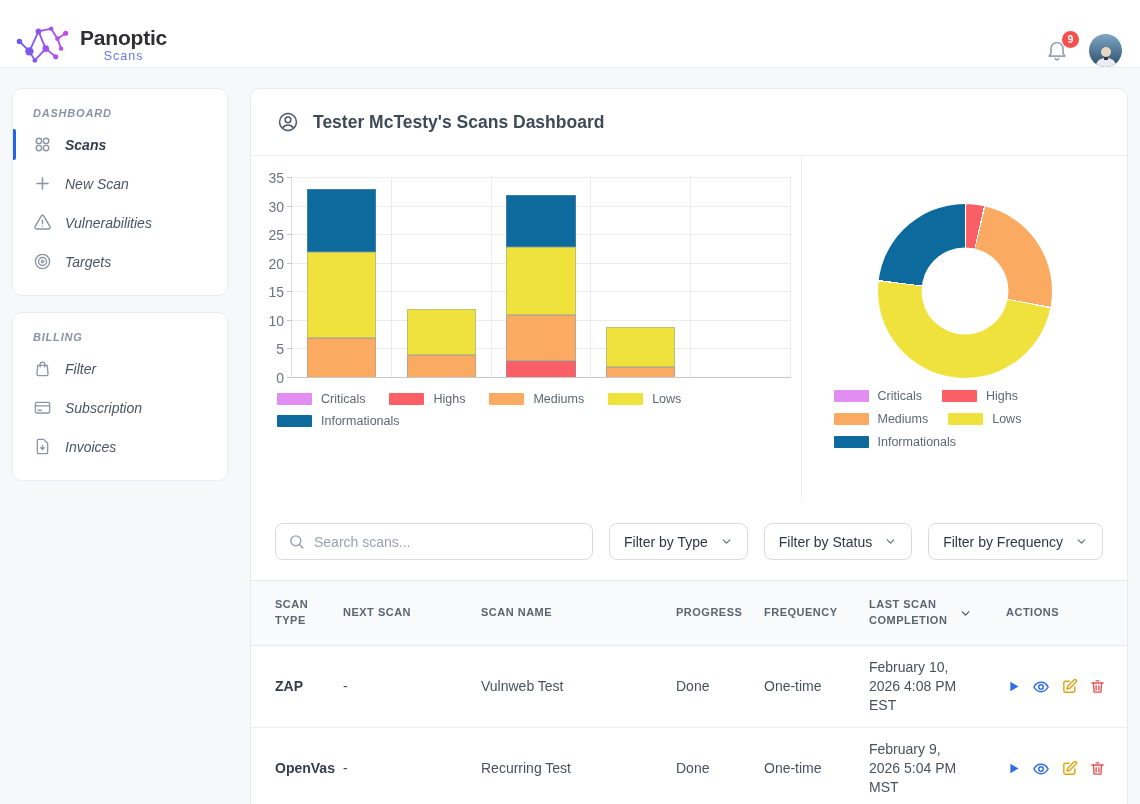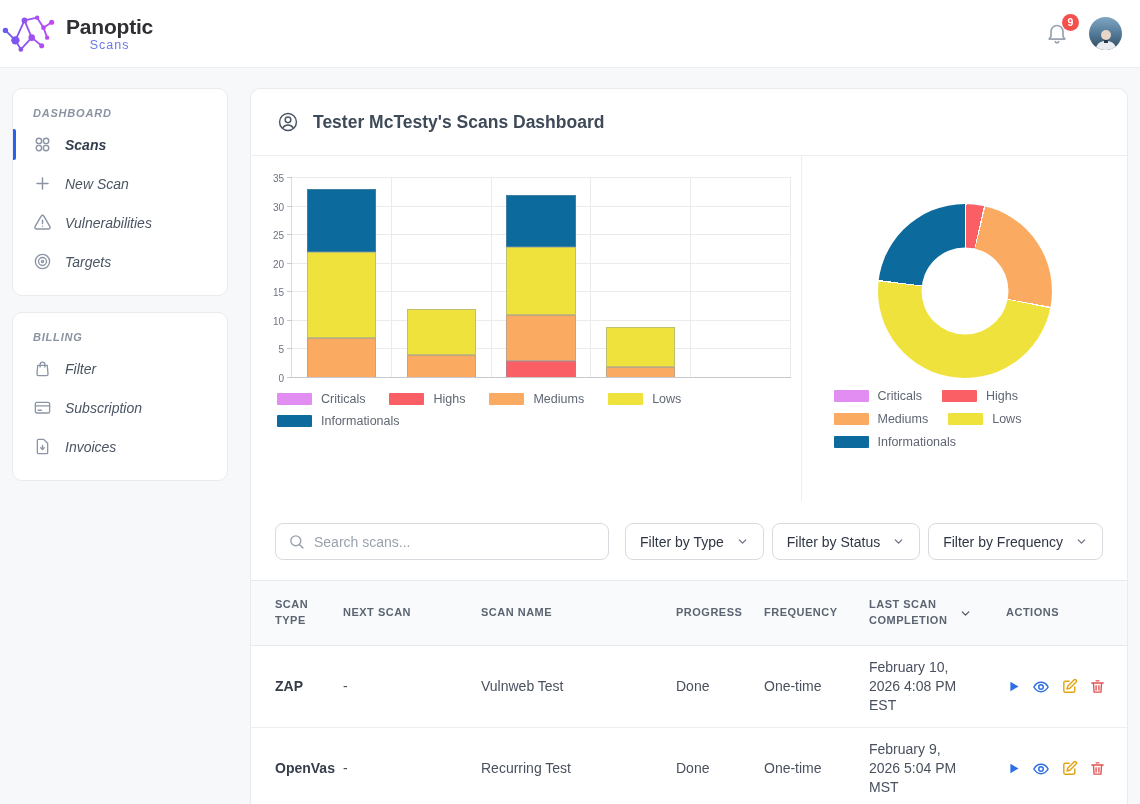--- a/index.html
+++ b/index.html
@@ -4,21 +4,21 @@
 <style>
   * { margin:0; padding:0; box-sizing:border-box; }
   html,body { width:1140px; height:804px; overflow:hidden; }
   body {
     font-family:"Liberation Sans","DejaVu Sans",sans-serif;
     background:#f7f8fa; color:#3d4756; position:relative;
   }
   
   .topbar {
     height:68px; background:#ffffff; border-bottom:1px solid #eceef2;
-    display:flex; align-items:center; justify-content:space-between; padding:0 18px 0 0;
+    display:flex; align-items:flex-end; justify-content:space-between; padding:0 18px 0 14px;
   }
   .brand { display:flex; align-items:center; gap:8px; cursor:pointer; }
   .brand-text { display:flex; flex-direction:column; line-height:1; }
   .brand-name { font-size:21px; font-weight:700; color:#2e2e33; letter-spacing:-0.2px; }
   .brand-sub { font-size:12.5px; color:#6d76e8; letter-spacing:1px; text-align:center; margin-top:2px; }
   .topbar-right { display:flex; align-items:center; gap:18px; }
   .bell-wrap { position:relative; width:26px; height:26px; color:#9aa3b0; cursor:pointer; }
   .bell-badge {
     position:absolute; top:-7px; right:-8px; min-width:17px; height:17px; border-radius:9px;
     background:#f4504d; color:#fff; font-size:10.5px; font-weight:700;
@@ -56,21 +56,21 @@
     height:67px; border-bottom:1px solid #eceef2; display:flex; align-items:center; gap:14px; padding:0 26px;
   }
   .card-titlebar .icon { color:#4b5563; }
   .card-title { font-size:17.5px; font-weight:600; color:#3f4a59; }
   
   .charts-row { display:flex; height:345px; }
   .bar-panel { width:550px; padding:22px 10px 0 12px; }
   .bar-plot-wrap { display:flex; }
   .y-axis { width:28px; position:relative; height:200px; }
   .y-label {
-    position:absolute; right:7px; transform:translateY(50%); font-size:10px; color:#6b7280;
+    position:absolute; right:7px; transform:translateY(50%); font-size:14px; color:#6b7280;
   }
   .plot { flex:1; height:200px; position:relative; border-left:1px solid #d9dce0; }
   .gridline { position:absolute; left:0; right:0; height:1px; background:#ebebeb; }
   .gridline.axis { background:#c6cace; z-index:2; }
   .ytick { position:absolute; left:-5px; width:5px; height:1px; background:#c6cace; }
   .col-grid { position:absolute; inset:0; display:flex; }
   .bar-col { flex:1; position:relative; border-right:1px solid #ebebeb; }
   .bar-stack {
     position:absolute; bottom:0; left:15%; width:70%; height:100%;
     display:flex; flex-direction:column-reverse;
@@ -393,21 +393,21 @@
     <div class="filters-row">
       <div class="search-box">
         <span class="icon">
           <svg width="17" height="17" viewBox="0 0 24 24" fill="none" stroke="currentColor" stroke-width="2" stroke-linecap="round">
             <circle cx="11" cy="11" r="7"></circle>
               <path d="M16.5 16.5 21 21"></path>
           </svg>
         </span>
         <input type="text" value="" placeholder="Search scans..." style="">
       </div>
-      <span id="filter-buttons" style="display:flex; gap:8px;">
+      <span id="filter-buttons" style="display:flex; gap:16px;">
   <button class="filter-btn">
     <span>Filter by Type</span>
     <span class="icon">
               <svg width="13" height="13" viewBox="0 0 24 24" fill="none" stroke="currentColor" stroke-linecap="round" stroke-linejoin="round" stroke-width="2.4">
                 <path d="m6 9 6 6 6-6"></path>
               </svg>
             </span>
   </button>
   <button class="filter-btn">
     <span>Filter by Status</span>

